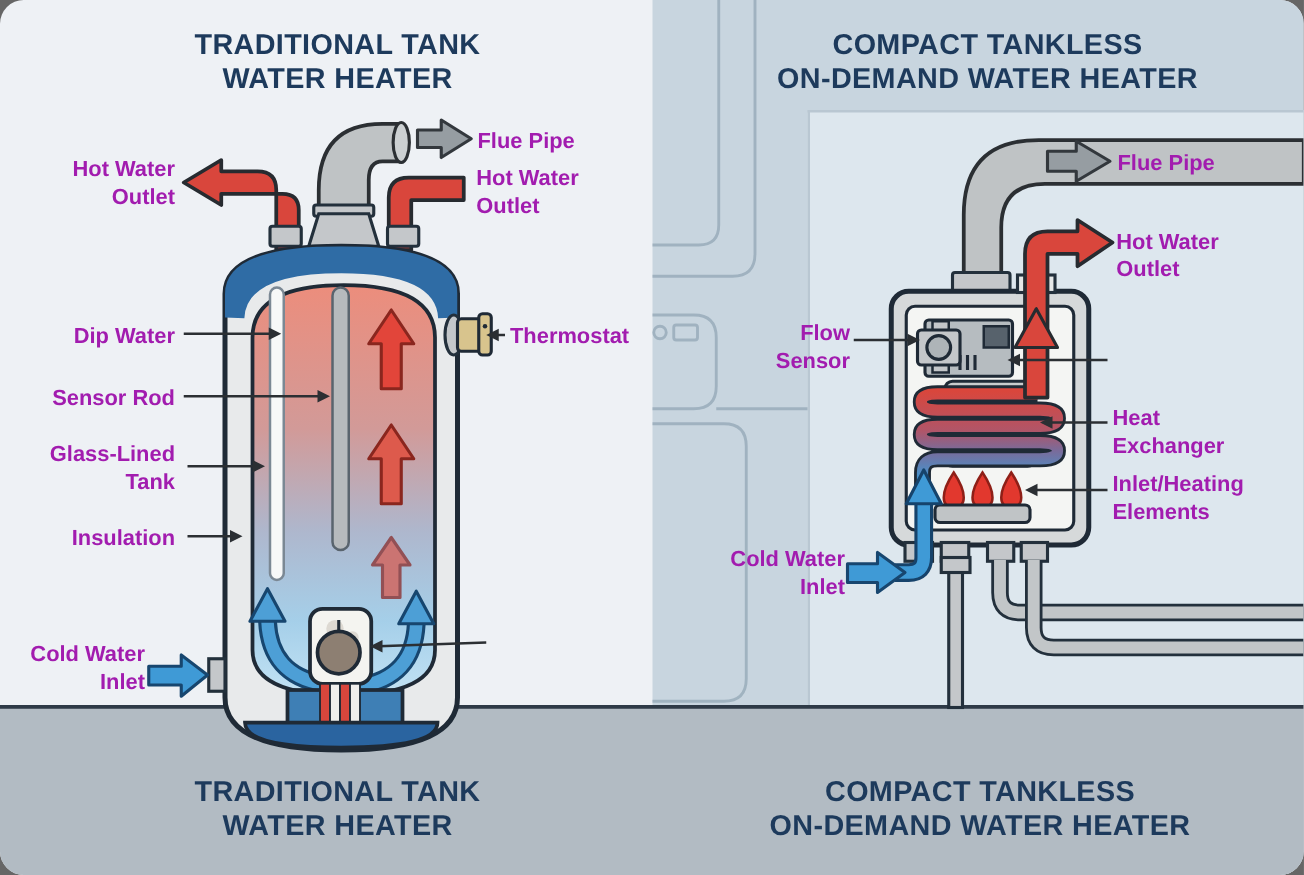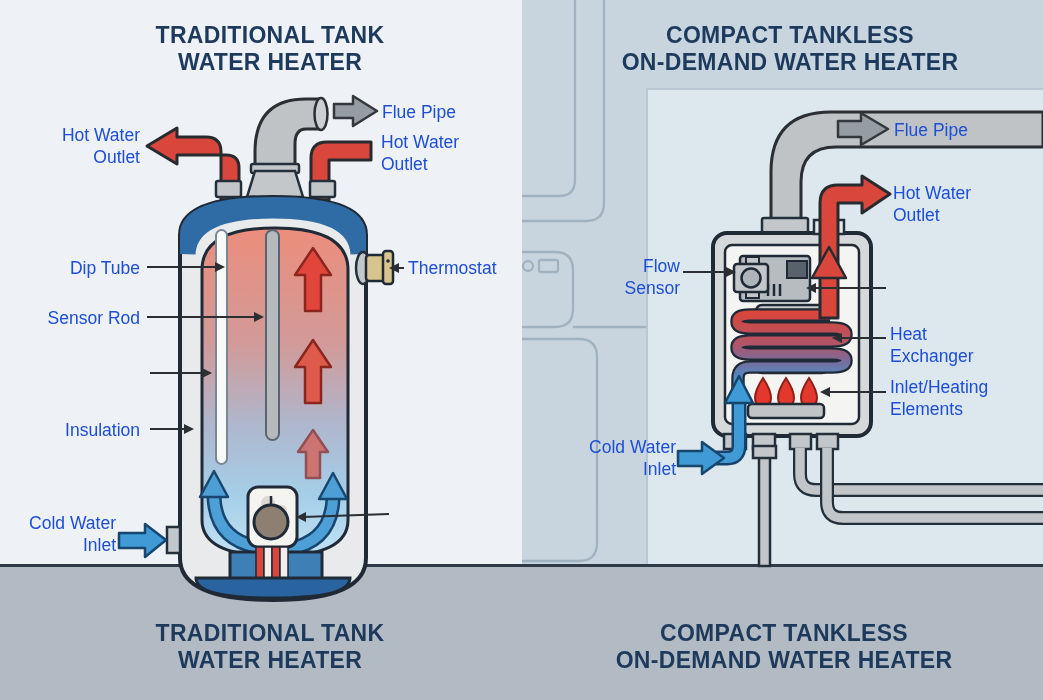--- a/index.html
+++ b/index.html
@@ -1,33 +1,34 @@
 <!DOCTYPE html>
 <html><head>
 <meta charset="utf-8">
 <style>
   html,body{margin:0;padding:0;background:#666;}
   .canvas{
     position:relative;width:1043px;height:700px;overflow:hidden;
     font-family:"Liberation Sans",sans-serif;
     background:#eef1f5;
+    border-radius:19px;
   }
   .bg-right{position:absolute;left:522px;top:0;width:521px;height:700px;background:#c8d5df;}
   .bg-panel{position:absolute;left:646px;top:88px;width:397px;height:477px;background:#dde7ee;
     border-left:2px solid #b9c7d2;border-top:2px solid #b9c7d2;}
   .floor{position:absolute;left:0;top:564px;width:1043px;height:136px;background:#b2bbc3;
     border-top:3px solid #2e3a47;box-sizing:border-box;}
   svg.art{position:absolute;left:0;top:0;width:1043px;height:700px;}
   .ttl{
     position:absolute;text-align:center;white-space:pre-line;
     color:#1d3a5c;font-size:23px;font-weight:800;line-height:1.16;letter-spacing:.3px;
   }
   .lbl{
-    position:absolute;white-space:pre-line;color:#1d4ed8;
-    font-size:17.5px;font-weight:400;line-height:1.26;
+    position:absolute;white-space:pre-line;color:#a21caf;
+    font-size:17.5px;font-weight:700;line-height:1.26;
   }
   .lbl.r{text-align:right;}
 </style>
 </head>
 <body>
 
 <div class="canvas">
 
   <div class="bg-right"></div>
   <div class="bg-panel"></div>
@@ -233,23 +234,25 @@
   <div class="ttl" style="left:70px;top:620px;width:400px;">TRADITIONAL TANK
 WATER HEATER</div>
   <div class="ttl" style="left:584px;top:620px;width:400px;">COMPACT TANKLESS
 ON-DEMAND WATER HEATER</div>
 
   <div class="lbl" style="left:382px;top:101px;">Flue Pipe</div>
   <div class="lbl r" style="left:18px;top:124px;width:122px;">Hot Water
 Outlet</div>
   <div class="lbl" style="left:381px;top:131px;">Hot Water
 Outlet</div>
-  <div class="lbl r" style="left:18px;top:257px;width:122px;">Dip Tube</div>
+  <div class="lbl r" style="left:18px;top:257px;width:122px;">Dip Water</div>
   <div class="lbl" style="left:408px;top:257px;">Thermostat</div>
   <div class="lbl r" style="left:18px;top:307px;width:122px;">Sensor Rod</div>
+  <div class="lbl r" style="left:18px;top:352px;width:122px;">Glass-Lined
+Tank</div>
   <div class="lbl r" style="left:18px;top:419px;width:122px;">Insulation</div>
   <div class="lbl r" style="left:0px;top:512px;width:116px;">Cold Water
 Inlet</div>
 
   <div class="lbl" style="left:894px;top:119px;">Flue Pipe</div>
   <div class="lbl" style="left:893px;top:182px;">Hot Water
 Outlet</div>
   <div class="lbl r" style="left:560px;top:255px;width:120px;">Flow
 Sensor</div>
   <div class="lbl" style="left:890px;top:323px;">Heat

